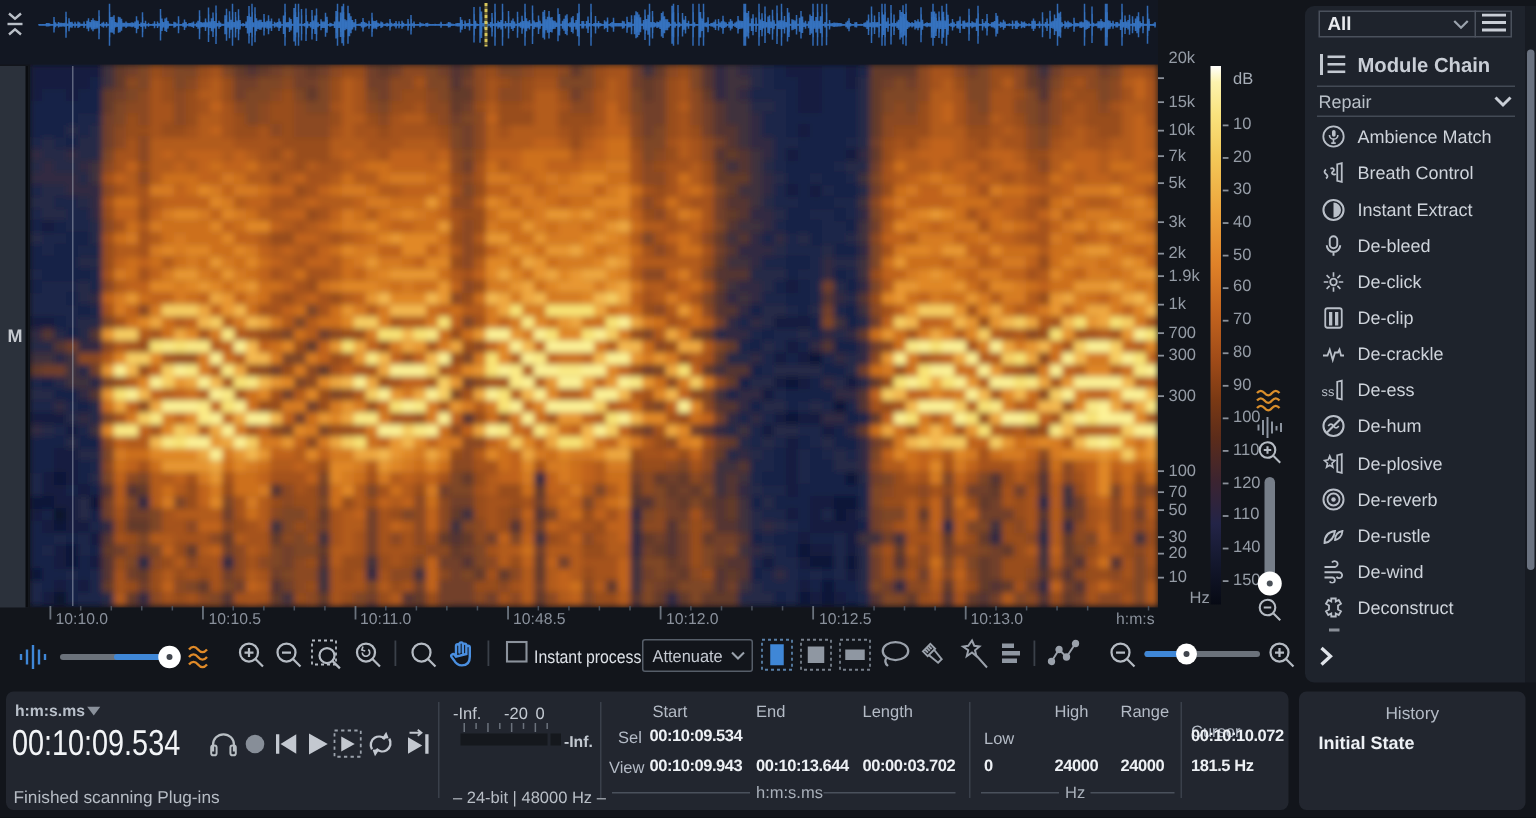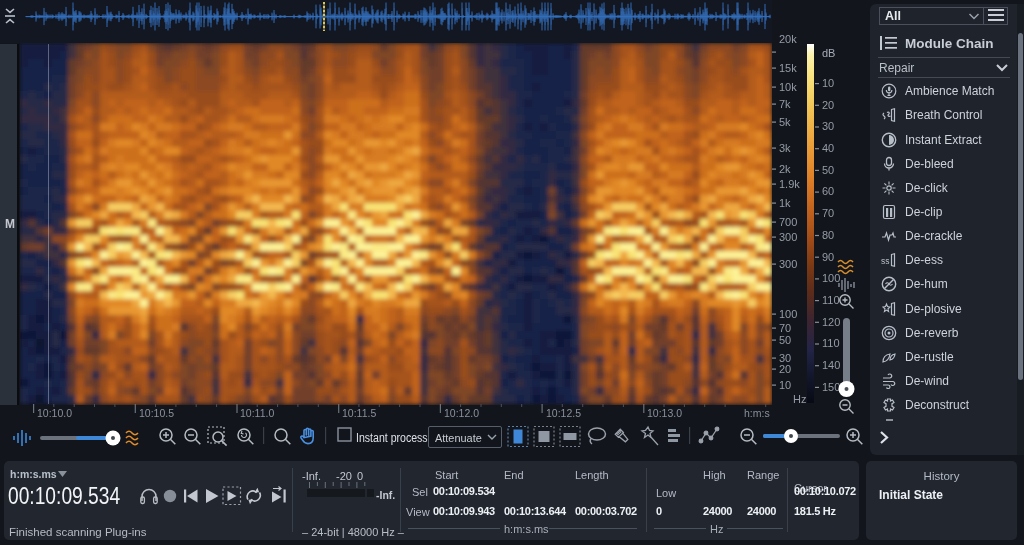--- a/index.html
+++ b/index.html
@@ -143,21 +143,21 @@
       <circle cx="10.5" cy="131" r="8" fill="#fff"></circle>
       <circle cx="10.5" cy="131" r="2" fill="#4a5058"></circle>
       <g stroke="#b5bbc3" stroke-width="1.4" fill="none">
         <circle cx="9" cy="147" r="5.2"></circle>
         <path d="M13 151l4.5 4.5M6.5 147h5"></path>
       </g>
     </svg>
     <div class="tlbl" style="left:37px;top:408px">10:10.0</div>
     <div class="tlbl" style="left:139px;top:408px">10:10.5</div>
     <div class="tlbl" style="left:240px;top:408px">10:11.0</div>
-    <div class="tlbl" style="left:342px;top:408px">10:11.5</div>
+    <div class="tlbl" style="left:342px;top:408px">10:48.5</div>
     <div class="tlbl" style="left:444px;top:408px">10:12.0</div>
     <div class="tlbl" style="left:546px;top:408px">10:12.5</div>
     <div class="tlbl" style="left:647px;top:408px">10:13.0</div>
     <svg style="position:absolute;left:0;top:404px" width="780" height="10">
       <rect x="33.0" y="0" width="1.2" height="9" fill="#6a727c"></rect>
       <rect x="134.7" y="0" width="1.2" height="9" fill="#6a727c"></rect>
       <rect x="236.4" y="0" width="1.2" height="9" fill="#6a727c"></rect>
       <rect x="338.1" y="0" width="1.2" height="9" fill="#6a727c"></rect>
       <rect x="439.8" y="0" width="1.2" height="9" fill="#6a727c"></rect>
       <rect x="541.5" y="0" width="1.2" height="9" fill="#6a727c"></rect>

